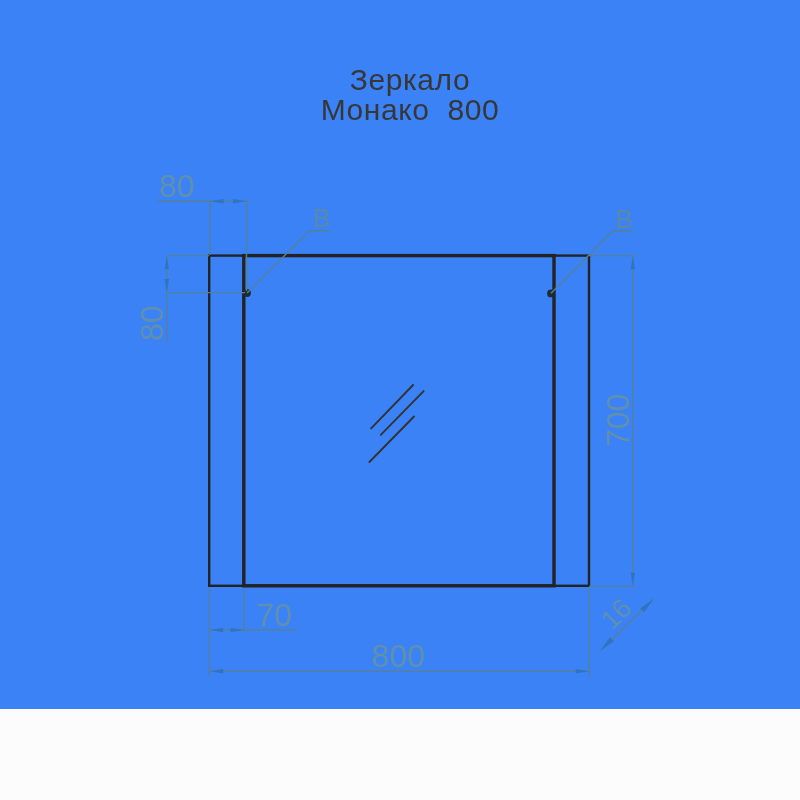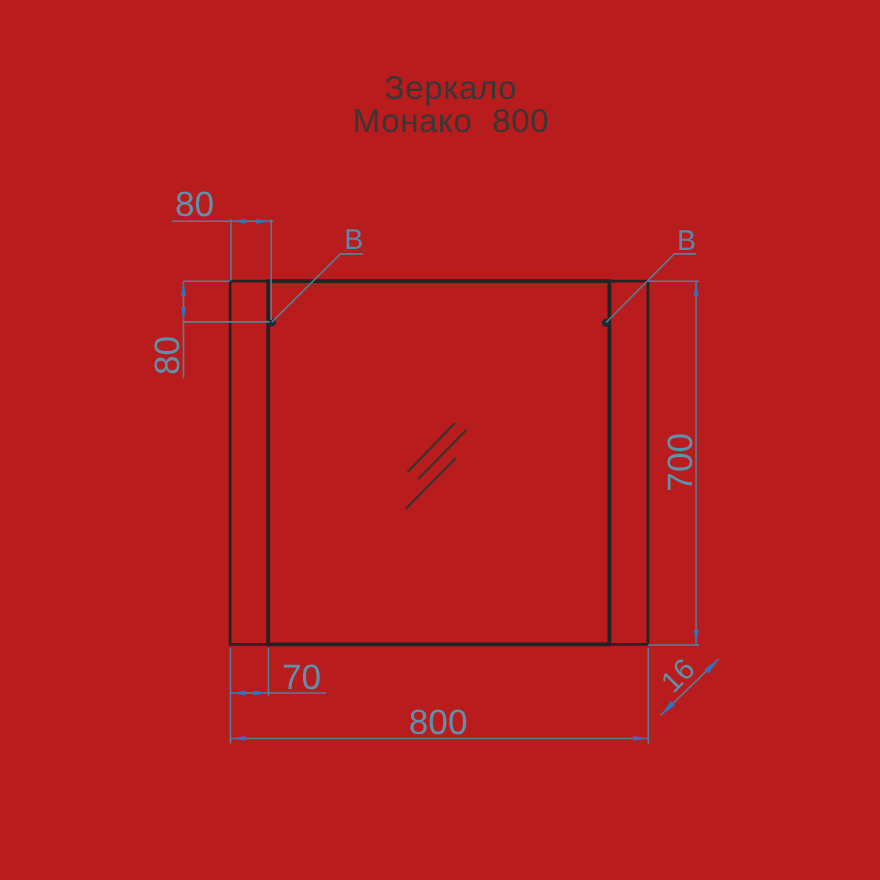--- a/index.html
+++ b/index.html
@@ -1,16 +1,16 @@
 <!DOCTYPE html>
 <html><head>
 <meta charset="utf-8">
 <style>
   html,body{margin:0;padding:0;background:#fcfcfc;}
-  .page{position:relative;width:800px;height:800px;background:#b91c1c;overflow:hidden;
+  .page{position:relative;width:800px;height:709px;background:#3b82f6;overflow:hidden;
         font-family:"Liberation Sans", sans-serif;}
   svg{position:absolute;left:0;top:0;}
   text{font-family:"Liberation Sans", sans-serif;}
 </style>
 </head>
 <body>
 <div class="page">
 <svg width="800" height="800" viewBox="0 0 800 800">
   <defs></defs>
 

